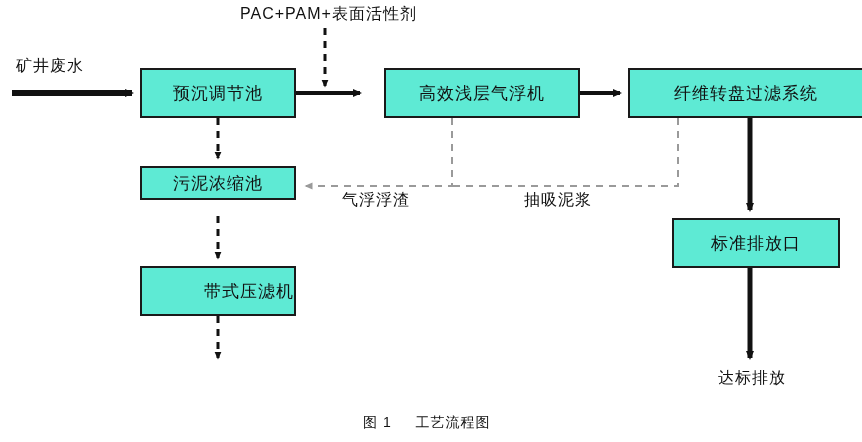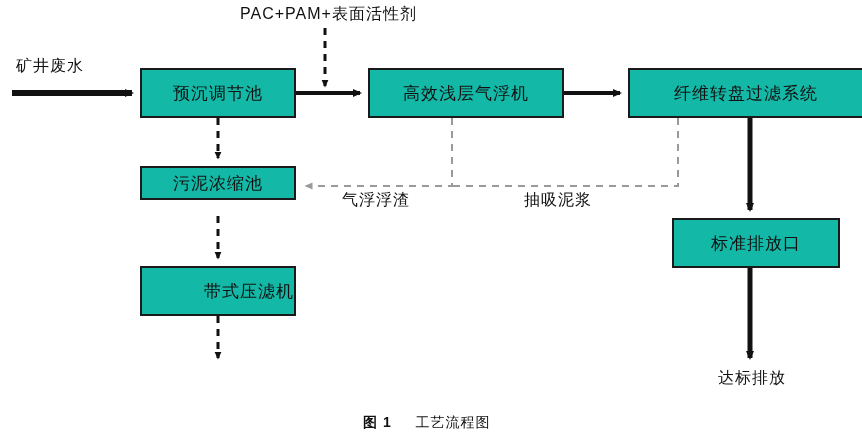--- a/index.html
+++ b/index.html
@@ -12,21 +12,21 @@
     width: 862px;
     height: 442px;
     background: #ffffff;
     font-family: "Liberation Sans", sans-serif;
     overflow: hidden;
   }
   .box {
     position: absolute;
     box-sizing: border-box;
     border: 2px solid #1a1a1a;
-    background: #14b8a6;
+    background: #5eead4;
     display: flex;
     align-items: center;
     justify-content: center;
     color: #111111;
     font-size: 17px;
     letter-spacing: 1px;
     white-space: nowrap;
   }
   .label {
     position: absolute;
@@ -35,21 +35,21 @@
     letter-spacing: 1px;
     white-space: nowrap;
   }
   .caption {
     position: absolute;
     color: #111111;
     font-size: 14px;
     letter-spacing: 1px;
     white-space: nowrap;
   }
-  .caption b { font-weight: bold; }
+  .caption b { font-weight: normal; }
   svg.wires {
     position: absolute;
     left: 0;
     top: 0;
     width: 862px;
     height: 442px;
     pointer-events: none;
   }
   .solid { stroke: #111111; fill: none; }
   .dash  { stroke: #111111; fill: none; stroke-dasharray: 7 6; }
@@ -93,21 +93,21 @@
 
     <path class="solid" d="M750,118 L750,210" stroke-width="5" marker-end="url(#arrowFatBlack)"></path>
 
     <path class="solid" d="M750,268 L750,358" stroke-width="5" marker-end="url(#arrowFatBlack)"></path>
   </svg>
 
   <div class="box" style="left:140px; top:68px; width:156px; height:50px;">
     <span>预沉调节池</span>
   </div>
 
-  <div class="box" style="left:368px; top:68px; width:196px; height:50px;">
+  <div class="box" style="left:384px; top:68px; width:196px; height:50px;">
     <span>高效浅层气浮机</span>
   </div>
 
   <div class="box" style="left:628px; top:68px; width:236px; height:50px;">
     <span>纤维转盘过滤系统</span>
   </div>
 
   <div class="box" style="left:140px; top:166px; width:156px; height:34px;">
     <span>污泥浓缩池</span>
   </div>

